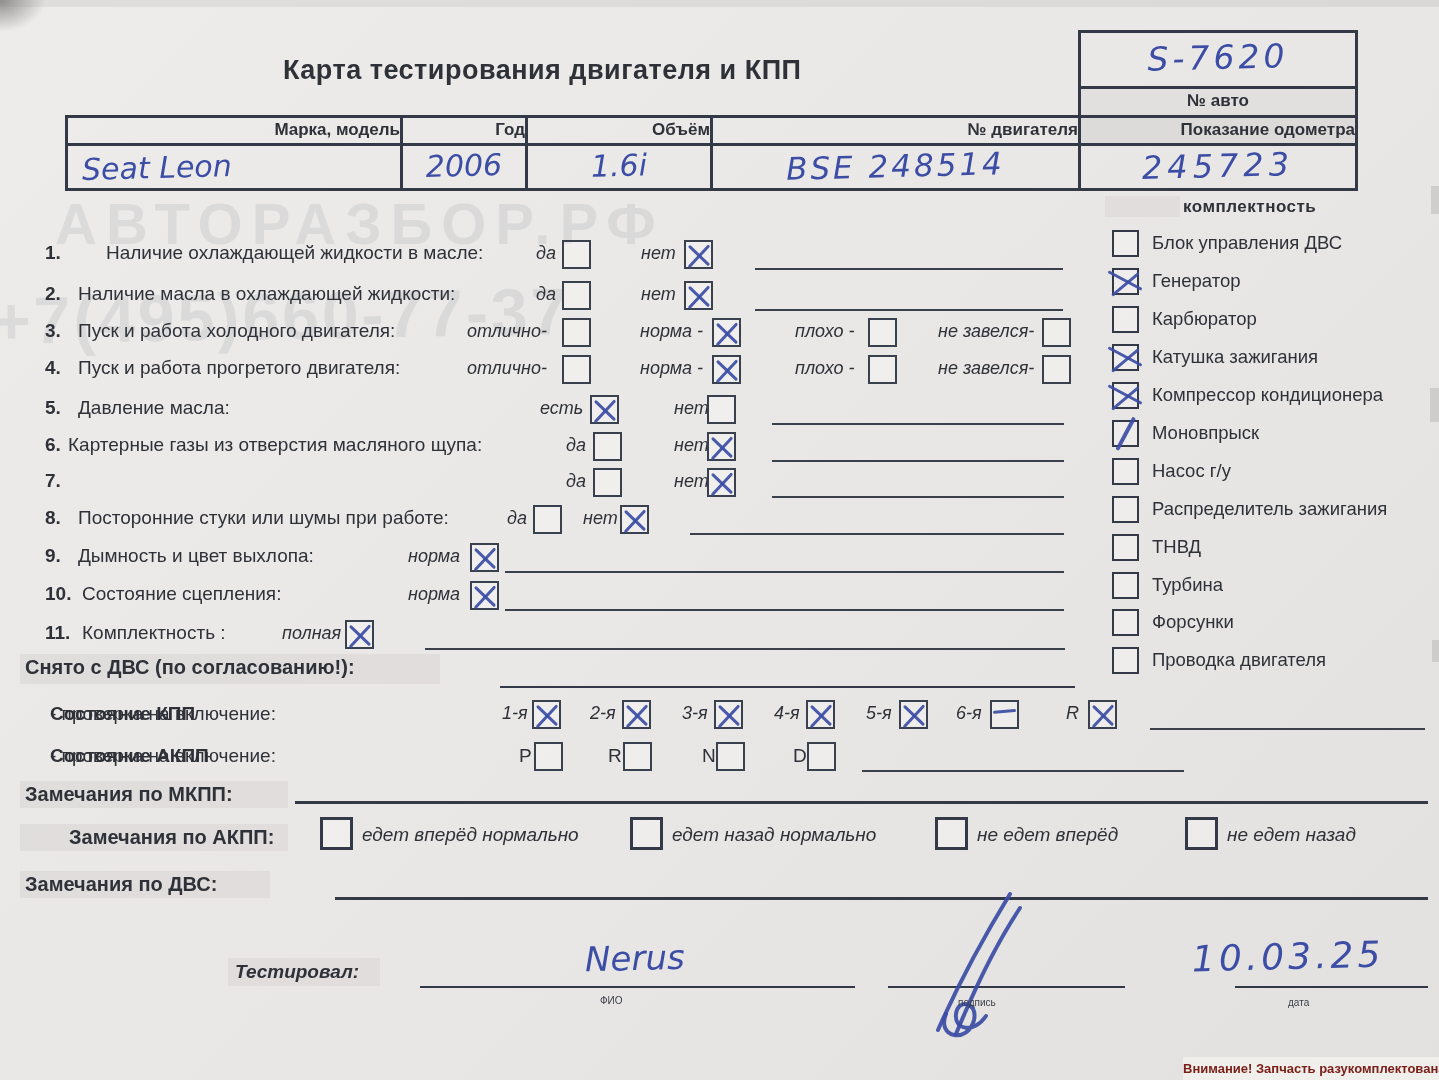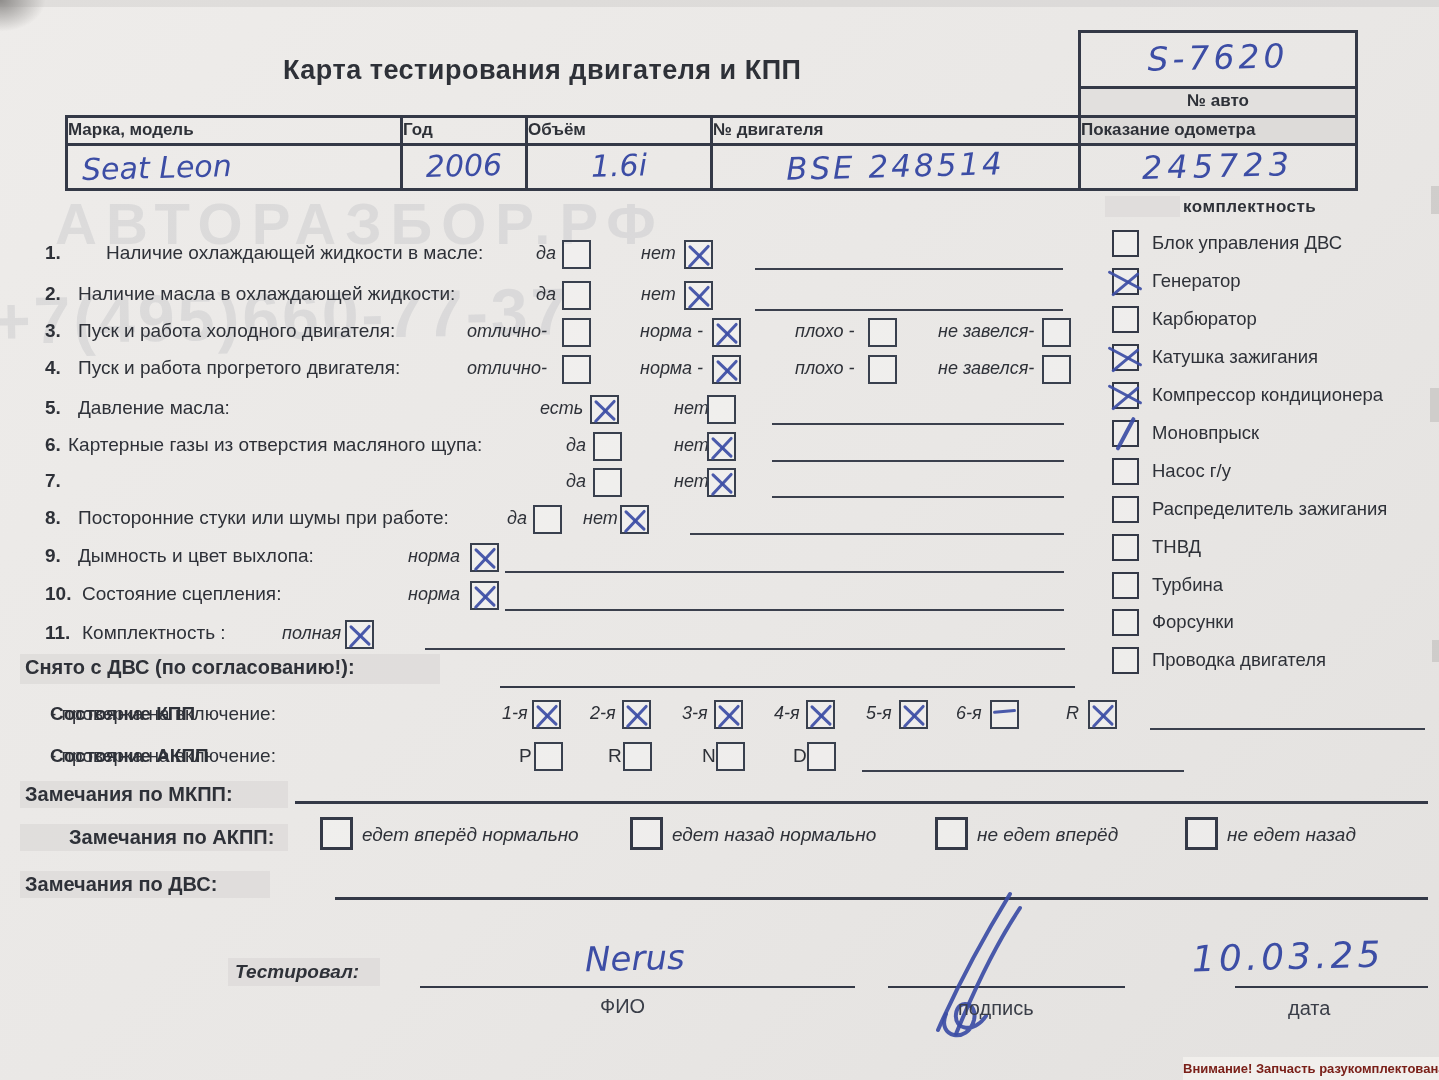--- a/index.html
+++ b/index.html
@@ -9,21 +9,21 @@
   .abs{position:absolute;}
   .title{position:absolute;left:283px;top:55px;font-size:27px;font-weight:bold;letter-spacing:.5px;}
   
   .autobox{position:absolute;left:1078px;top:30px;width:274px;height:82px;border:3px solid #343947;}
   .autobox .code{height:53px;text-align:center;line-height:50px;}
   .autobox .lbl{border-top:3px solid #343947;text-align:center;font-weight:bold;font-size:17px;height:26px;line-height:24px;background:#e2e0de;}
   
   .vtable{position:absolute;left:65px;top:115px;width:1287px;height:70px;border:3px solid #343947;display:flex;}
   .vcol{border-right:3px solid #343947;display:flex;flex-direction:column;}
   .vcol:last-child{border-right:none;}
-  .vhead{height:25px;border-bottom:3px solid #343947;font-weight:bold;font-size:17px;text-align:left;line-height:24px;}
+  .vhead{height:25px;border-bottom:3px solid #343947;font-weight:bold;font-size:17px;text-align:right;line-height:24px;}
   .vval{flex:1;text-align:center;line-height:40px;}
   .gray{background:#dddbd9;}
   
   .hw{font-family:"DejaVu Sans",sans-serif;font-style:italic;color:#3c4da5;transform:rotate(-1.5deg);}
   
   .wm{position:absolute;font-weight:bold;color:rgba(128,134,148,.16);white-space:nowrap;}
   
   .irow{position:absolute;left:0;width:1439px;height:34px;}
   .irow span{position:absolute;}
   .num{font-weight:bold;font-size:19px;top:2px;}
@@ -45,21 +45,21 @@
   .cb3.mark-x::after{width:150%;left:-28%;top:55%;transform:rotate(-40deg);}
   .cb3.mark-tick::before{width:160%;left:-30%;top:44%;transform:rotate(-62deg);}
   
   .fline{border-bottom:2px solid #3b404d;height:0;top:28px;}
   .hline{position:absolute;border-bottom:3px solid #343947;height:0;}
   .sline{position:absolute;border-bottom:2.5px solid #343947;height:0;}
   .shade{position:absolute;background:#dcdad8;opacity:.75;}
   .blabel{position:absolute;font-weight:bold;font-size:20px;white-space:nowrap;}
   .slabel{position:absolute;font-size:19px;white-space:nowrap;}
   .slabel .bold{font-weight:bold;}
-  .caption{position:absolute;font-size:20px;color:#3a3e48;}
+  .caption{position:absolute;font-size:10px;color:#3a3e48;}
   
   .comp-title{position:absolute;left:1183px;top:197px;font-weight:bold;font-size:17px;letter-spacing:.5px;}
   .crow{position:absolute;left:1112px;width:327px;height:34px;}
   .clabel{position:absolute;left:40px;top:2px;font-size:18.5px;white-space:nowrap;}
   
   .banner{position:absolute;left:1183px;top:1057px;width:256px;height:23px;background:#f1efec;
           color:#7a2019;font-weight:bold;font-size:13px;line-height:23px;text-align:center;white-space:nowrap;}
   
   .corner{position:absolute;left:0;top:0;width:46px;height:32px;
           background:radial-gradient(ellipse at 0 0,#8f8d8b 0%,rgba(143,141,139,0) 70%);}

